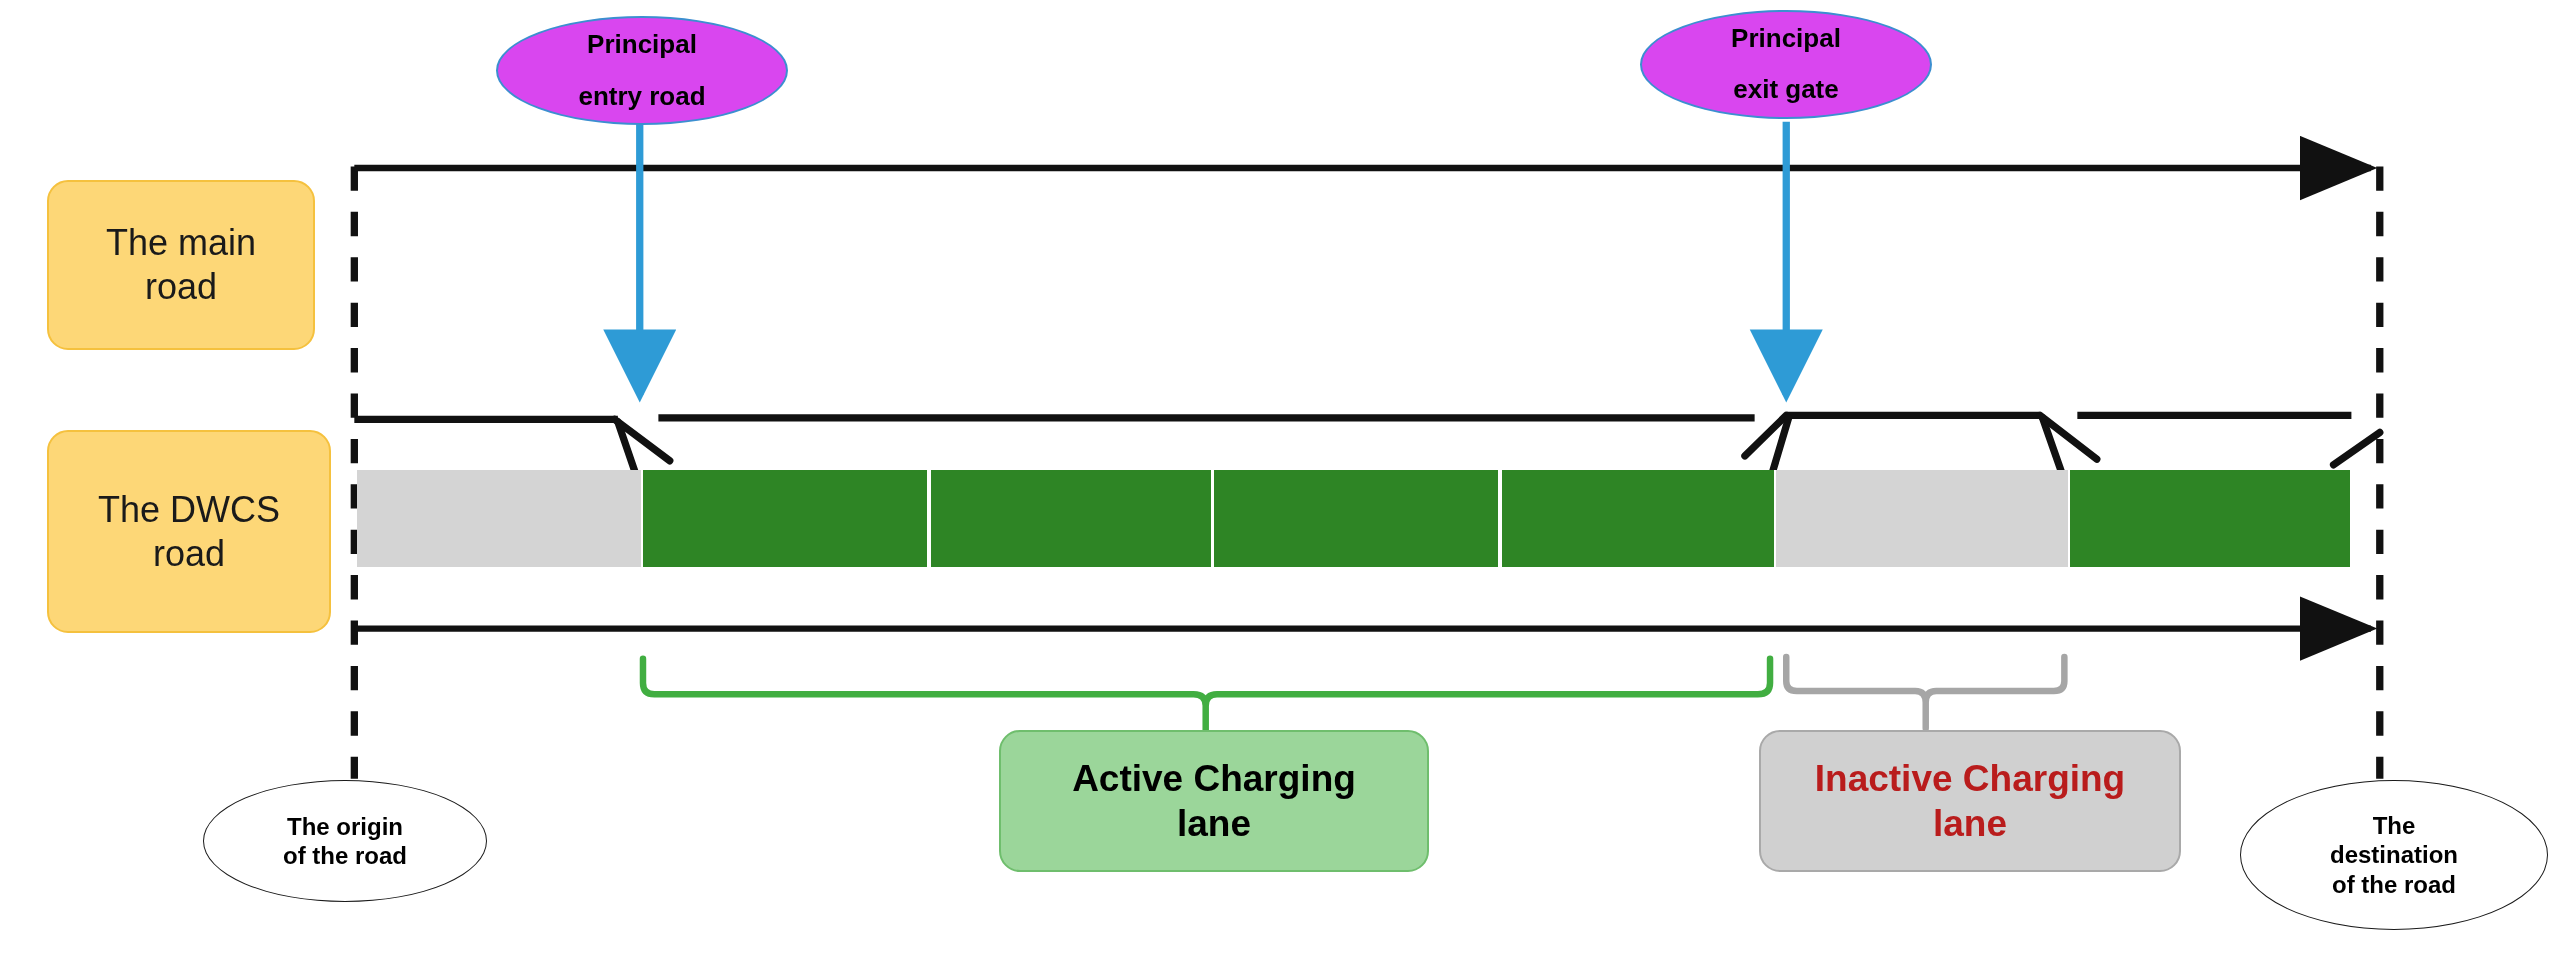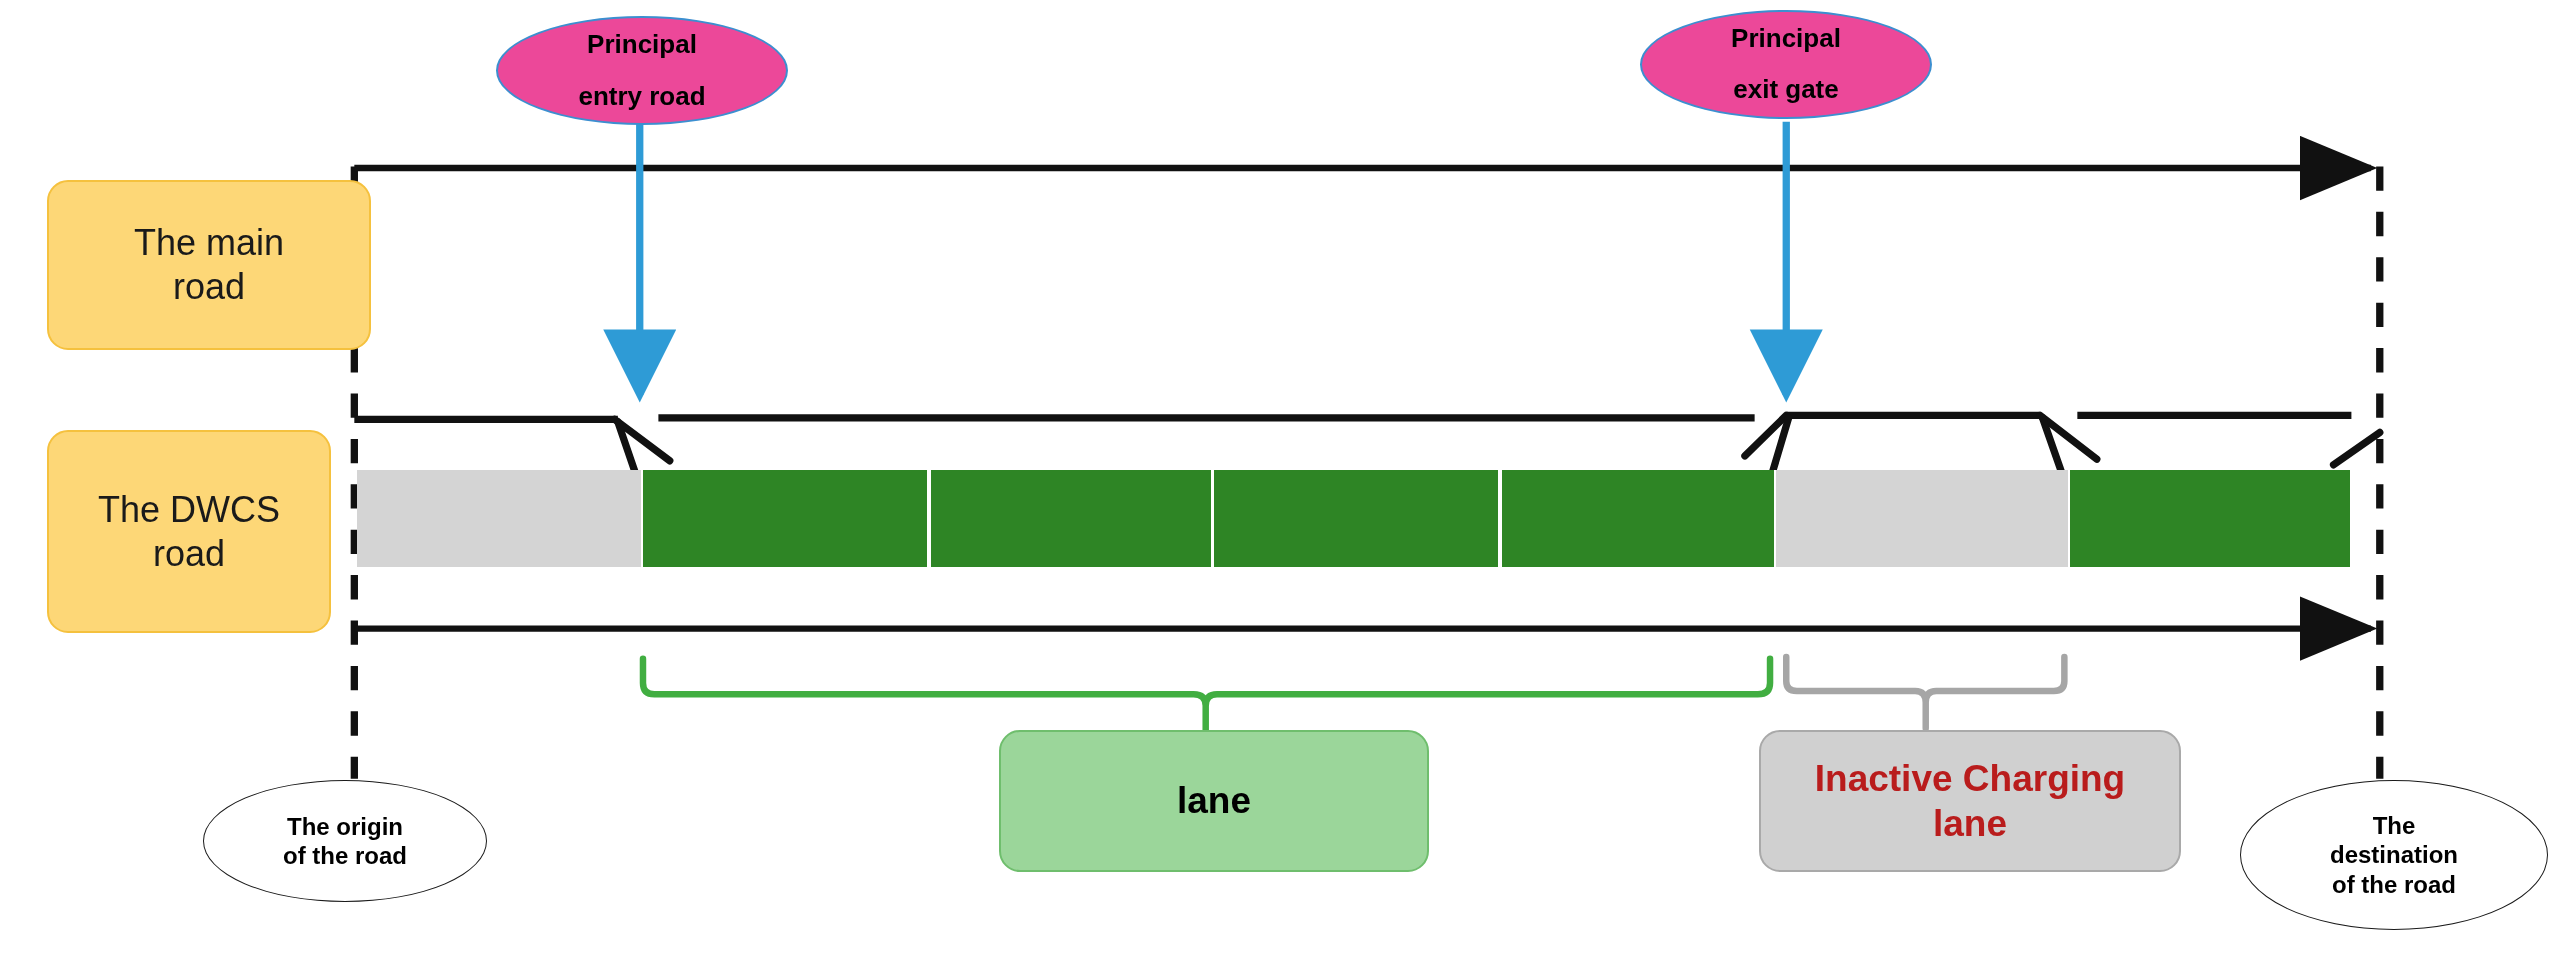--- a/index.html
+++ b/index.html
@@ -14,21 +14,21 @@
   .rbox span{display:block;width:100%;}
 
   .box-yellow{background:#FDD777;border:2.4px solid #F5C13E;color:#1a1a1a;
               font-size:36px;font-weight:400;}
   .box-green{background:#9BD69A;border:2.4px solid #6FBE6D;color:#000;
              font-size:37px;font-weight:bold;}
   .box-gray{background:#D0D0D0;border:2.4px solid #A9A9A9;color:#b91c1c;
             font-size:37px;font-weight:bold;}
 
   
-  .ellipse-blue{position:absolute;border-radius:50%;background:#ec4899;
+  .ellipse-blue{position:absolute;border-radius:50%;background:#d946ef;
                 border:2.4px solid #3C8FD0;display:flex;align-items:center;
                 justify-content:center;text-align:center;color:#000;
                 font-size:26px;font-weight:bold;line-height:1.2;box-sizing:border-box;gap:20px;}
   
   .ellipse-white{position:absolute;border-radius:50%;background:#ffffff;
                  border:1.6px solid #1a1a1a;display:flex;
                  justify-content:center;text-align:center;color:#000;
                  font-size:24px;font-weight:bold;line-height:1.22;box-sizing:border-box;}
 
   
@@ -120,21 +120,21 @@
   <div class="strip" id="road-strip" style="left:357px;top:470px;width:1995px;height:97px;">
       <div class="seg" style="left: 0px; width: 284px; background: rgb(212, 212, 212);"></div>
       <div class="seg" style="left: 284px; width: 288px; background: rgb(46, 133, 37); border-left: 2.4px solid rgb(255, 255, 255); border-right: 2.4px solid rgb(255, 255, 255);"></div>
       <div class="seg" style="left: 572px; width: 284px; background: rgb(46, 133, 37); border-left: 2.4px solid rgb(255, 255, 255); border-right: 2.4px solid rgb(255, 255, 255);"></div>
       <div class="seg" style="left: 855px; width: 288px; background: rgb(46, 133, 37); border-left: 2.4px solid rgb(255, 255, 255); border-right: 2.4px solid rgb(255, 255, 255);"></div>
       <div class="seg" style="left: 1143px; width: 276px; background: rgb(46, 133, 37); border-left: 2.4px solid rgb(255, 255, 255); border-right: 2.4px solid rgb(255, 255, 255);"></div>
       <div class="seg" style="left: 1419px; width: 292px; background: rgb(212, 212, 212);"></div>
       <div class="seg" style="left: 1711px; width: 284px; background: rgb(46, 133, 37); border-left: 2.4px solid rgb(255, 255, 255); border-right: 2.4px solid rgb(255, 255, 255);"></div>
     </div>
 
-  <div class="rbox box-yellow" style="left:47px;top:180px;width:324px;height:170px;flex-direction:column;">
+  <div class="rbox box-yellow" style="left:47px;top:180px;width:268px;height:170px;flex-direction:column;">
     <span>The main</span>
     <span>road</span>
   </div>
 
   <div class="rbox box-yellow" style="left:47px;top:430px;width:284px;height:203px;flex-direction:column;">
     <span>The DWCS</span>
     <span>road</span>
   </div>
 
   <div class="ellipse-blue" style="left:496px;top:16px;width:292px;height:109px;flex-direction:column;">
@@ -152,20 +152,21 @@
     <span>of the road</span>
   </div>
 
   <div class="ellipse-white" style="left:2240px;top:780px;width:308px;height:150px;flex-direction:column;">
     <span>The</span>
     <span>destination</span>
     <span>of the road</span>
   </div>
 
   <div class="rbox box-green" style="left:999px;top:730px;width:430px;height:142px;flex-direction:column;">
+    <span>Active Charging</span>
     <span>lane</span>
   </div>
 
   <div class="rbox box-gray" style="left:1759px;top:730px;width:422px;height:142px;flex-direction:column;">
     <span>Inactive Charging</span>
     <span>lane</span>
   </div>
 
 </div>
 

